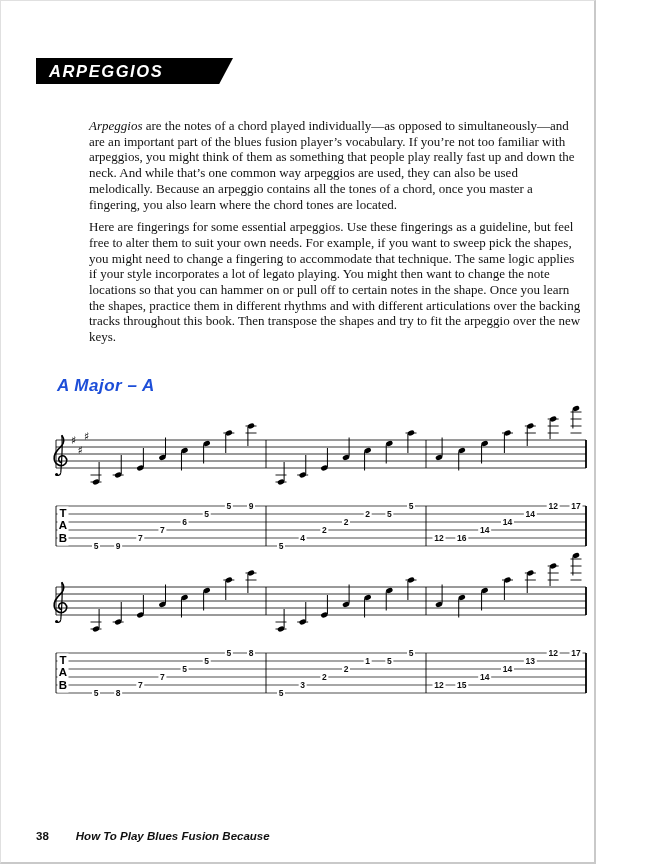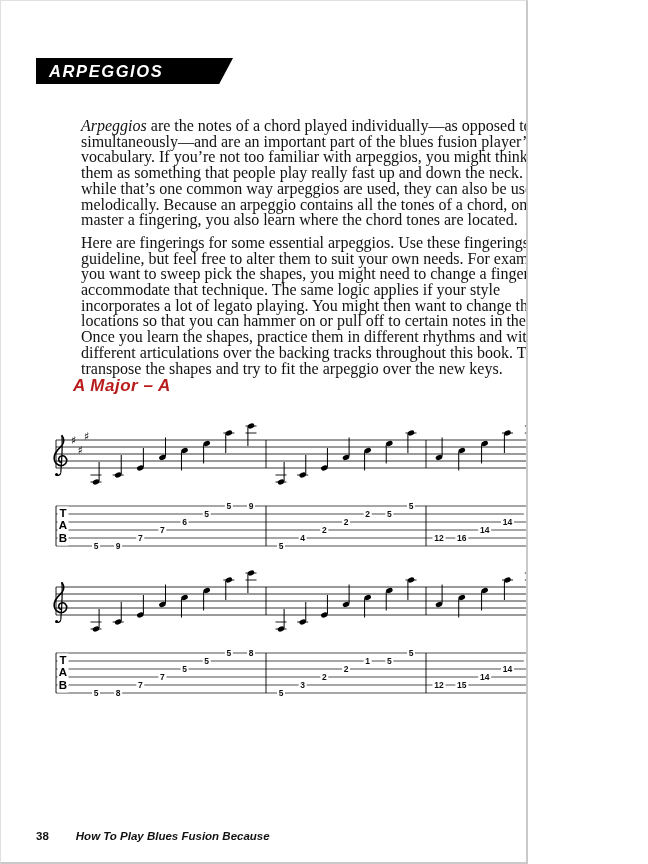--- a/index.html
+++ b/index.html
@@ -1,36 +1,36 @@
 <!DOCTYPE html>
 <html><head>
 <meta charset="utf-8">
 <style>
   html,body{margin:0;padding:0;background:#fff;}
   .page{
-    position:relative;width:528px;height:864px;box-sizing:border-box;
+    position:relative;width:596px;height:864px;box-sizing:border-box;
     background:#fff;border:1px solid #e0e0e0;border-right:2px solid #c9c9c9;border-bottom:2px solid #c9c9c9;
     overflow:hidden;font-family:"Liberation Serif",serif;color:#111;
   }
   .banner{
     position:absolute;left:35px;top:57px;width:197px;height:26px;background:#000;
     clip-path:polygon(0 0,100% 0,93% 100%,0 100%);
     display:flex;align-items:center;padding-left:13px;box-sizing:border-box;
   }
   .banner span{
     font-family:"Liberation Sans",sans-serif;font-style:italic;font-weight:bold;
     font-size:16.5px;letter-spacing:1.6px;color:#fff;white-space:nowrap;
   }
-  .intro{position:absolute;left:80px;top:117px;width:494px;font-size:16px;line-height:15.7px;}
+  .intro{position:absolute;left:88px;top:117px;width:494px;font-size:13px;line-height:15.7px;}
   .intro p{margin:0 0 7px 0;}
   .intro em{font-style:italic;}
   .section{position:absolute;left:0;width:648px;}
   .section h2{
-    margin:0 0 6px 72px;font-family:"Liberation Sans",sans-serif;font-style:italic;
-    font-weight:bold;font-size:17px;letter-spacing:0.5px;color:#b91c1c;line-height:21px;
+    margin:0 0 6px 56px;font-family:"Liberation Sans",sans-serif;font-style:italic;
+    font-weight:bold;font-size:17px;letter-spacing:0.5px;color:#1d4ed8;line-height:21px;
   }
   #section-0{top:374px;}
   #section-1{top:548px;}
   .music{width:648px;height:150px;}
   .footer{
     position:absolute;left:35px;top:829px;display:flex;align-items:center;gap:27px;
     font-family:"Liberation Sans",sans-serif;font-size:11.5px;
   }
   .footer .pagenum{font-weight:600;}
   .footer .booktitle{font-weight:bold;font-style:italic;}

